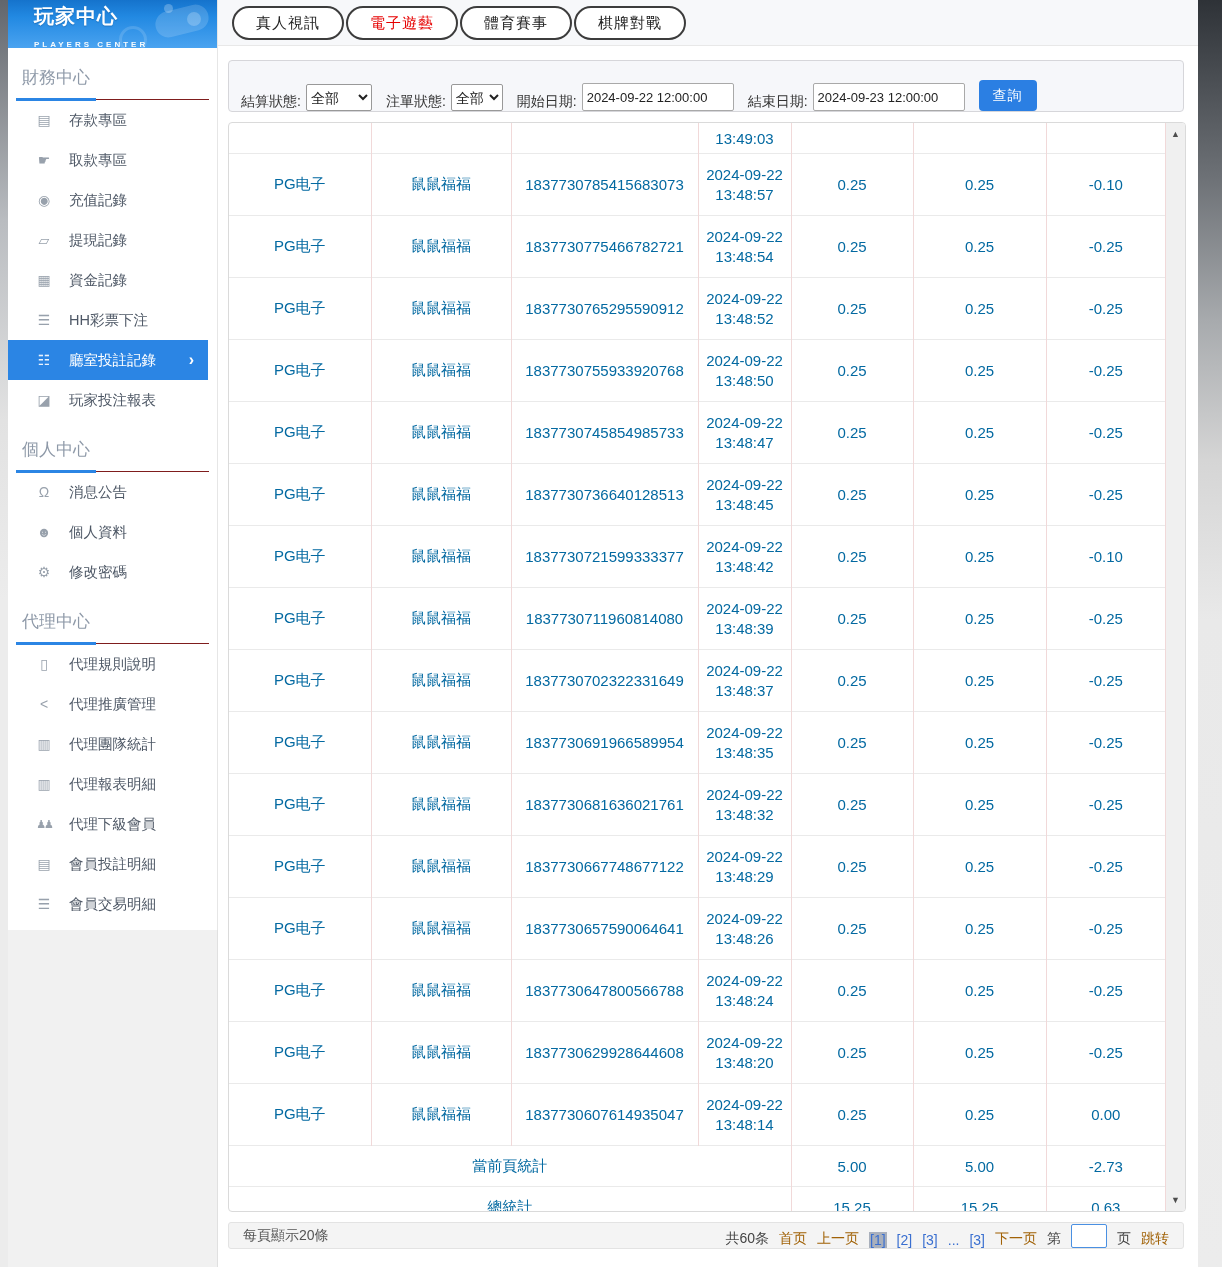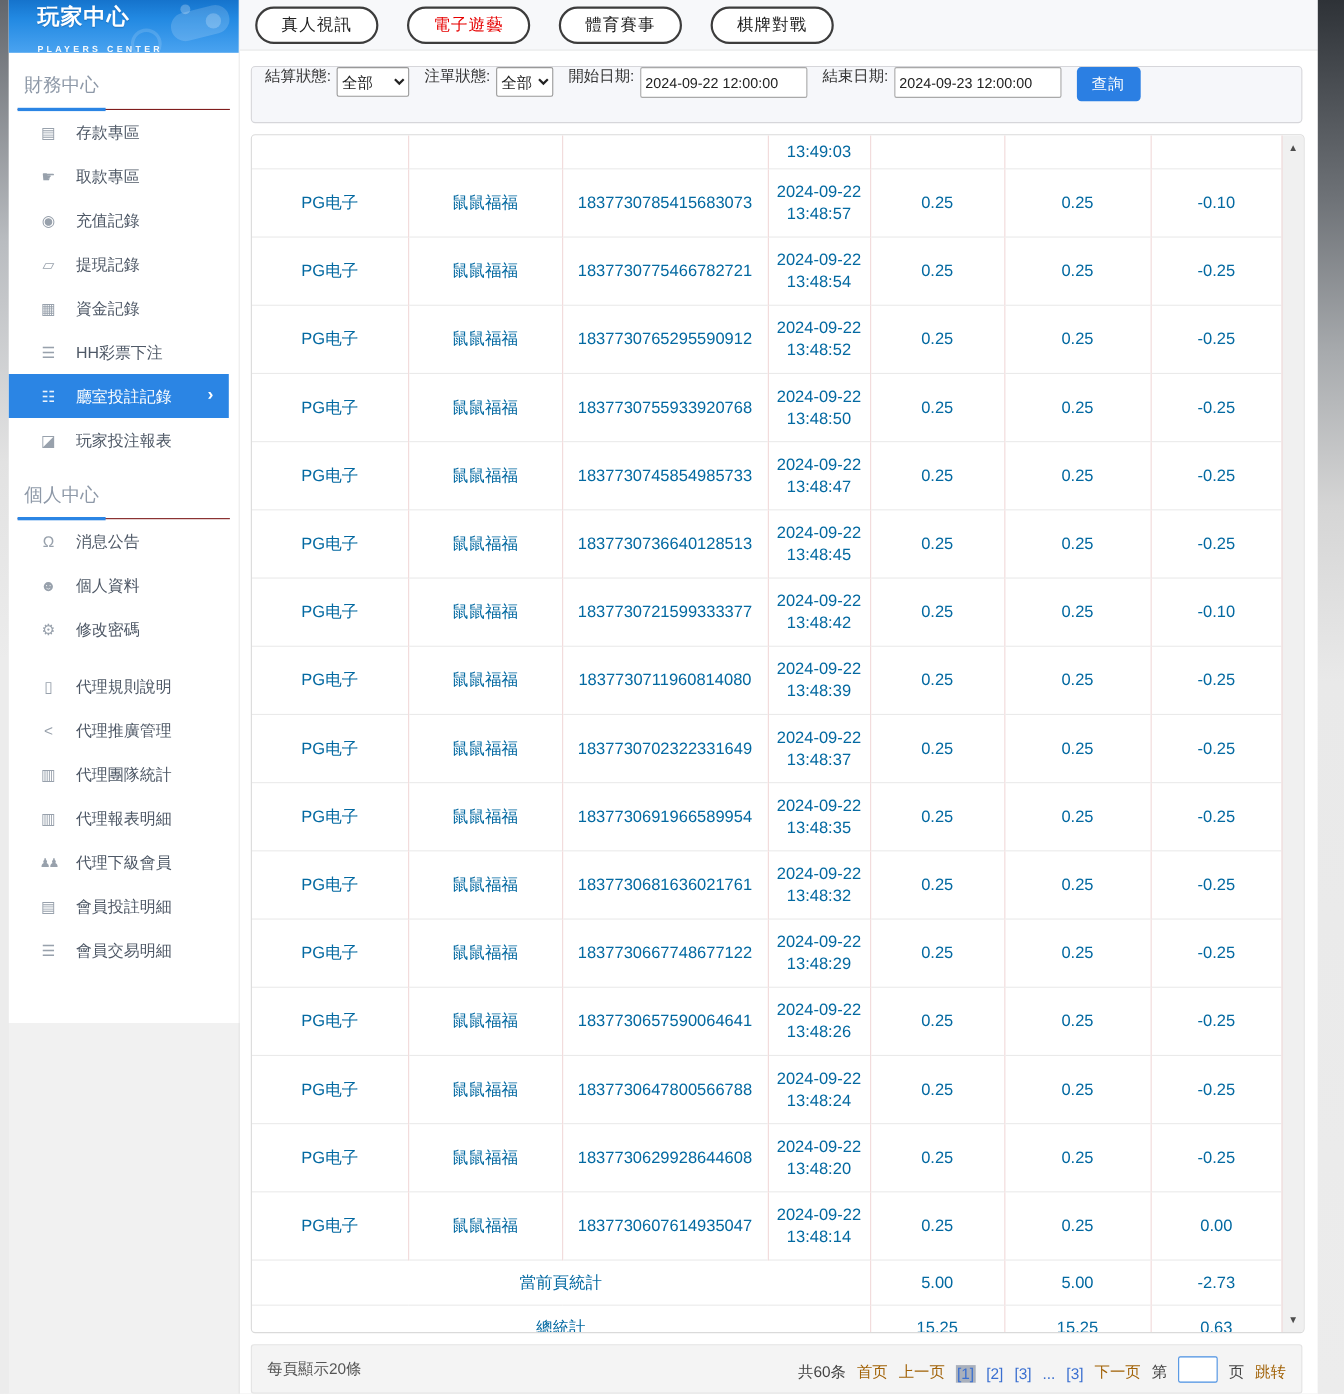--- a/index.html
+++ b/index.html
@@ -40,27 +40,27 @@
     color:#4e5866;font-size:14.5px;position:relative;box-sizing:border-box}
   .item .ic{width:20px;text-align:center;color:#98a1ac;font-size:14px;margin-right:15px;flex:0 0 20px}
   .item.active{background:#2b85e4;color:#fff;width:200px}
   .item.active .ic{color:#eaf3fd}
   .item .chev{position:absolute;right:14px;font-size:16px;color:#fff;font-weight:bold}
   .ic.small2{font-size:11px;letter-spacing:-2px}
 
   
   #main{position:absolute;left:218px;top:0;width:980px;height:100%;background:#fff}
   #tabbar{height:46px;background:#f7f8fa;border-bottom:1px solid #e8e8e8;display:flex;
-    align-items:center;gap:26px;padding-left:14px;box-sizing:border-box}
+    align-items:center;gap:2px;padding-left:14px;box-sizing:border-box}
   .tab{background:#fff;border:2px solid #3c3c3c;border-radius:18px;padding:6px 22px;
     font-size:15px;color:#222;cursor:pointer;font-family:inherit;letter-spacing:1px;line-height:18px}
   .tab.active{color:#e60000}
 
   #filterbar{position:absolute;top:60px;left:10px;width:956px;height:52px;box-sizing:border-box;
-    background:#f6f7fa;border:1px solid #d6d6da;border-radius:4px;display:flex;align-items:flex-start;
+    background:#f6f7fa;border:1px solid #d6d6da;border-radius:4px;display:flex;align-items:flex-end;
     padding:0 12px;font-size:14px;color:#333}
   .flabel{margin-right:5px;white-space:nowrap}
   .fselect{height:27px;margin-right:14px;font-size:14px;font-family:inherit;background:#fff;
     border:1px solid #999;border-radius:2px;color:#222}
   .w68{width:66px}.w52{width:52px}
   .fdate{width:142px;height:26px;border:1px solid #a9a9a9;border-radius:2px;font-size:13px;
     color:#222;padding:0 4px;margin-right:14px;font-family:inherit;box-sizing:content-box}
   #searchbtn{background:#2b7fe3;color:#fff;border:none;border-radius:4px;height:31px;
     padding:0 14px;font-size:14px;cursor:pointer;font-family:Liberation Mono, monospace;letter-spacing:1px}
 
@@ -74,21 +74,21 @@
   tr.partial td{height:30px}
   tr.data td{height:61px}
   tr.summary td{height:40px}
   .dtline{display:block;line-height:20px}
   #vscroll{position:absolute;right:0;top:0;width:20px;height:100%;background:#f0f0f0;
     border-left:1px solid #f1d9d9;box-sizing:border-box;cursor:pointer}
   #vscroll .arr{position:absolute;left:0;width:100%;text-align:center;font-size:9px;color:#4d4d4d;height:18px;line-height:18px}
   #vscroll .up{top:2px}
   #vscroll .dn{bottom:2px}
 
-  #pager{position:absolute;top:1222px;left:10px;width:956px;height:45px;box-sizing:border-box;
+  #pager{position:absolute;top:1222px;left:10px;width:956px;height:27px;box-sizing:border-box;
     background:#f4f4f4;border:1px solid #e3e3e3;border-radius:3px;display:flex;align-items:center;
     justify-content:space-between;padding:0 14px;font-size:14px;color:#555}
   #pagright{display:flex;align-items:flex-end;gap:10px;color:#444}
   #pagright a{color:#a16207;text-decoration:none;cursor:pointer}
   .page{color:#3a6fd0;cursor:pointer}
   .page.cur{background:#a9b0bc;padding:0 1px}
   #jumpinput{width:30px;height:20px;border:1px solid #4a90e2;border-radius:2px;background:#fff;
     font-size:13px;text-align:center;font-family:inherit}
 </style>
 </head>
@@ -151,20 +151,21 @@
         <div class="item">
           <span class="ic">☻</span>
           <span class="lb">個人資料</span>
         </div>
         <div class="item">
           <span class="ic">⚙</span>
           <span class="lb">修改密碼</span>
         </div>
       </div>
       <div class="section">
+        <div class="sec-title">代理中心</div>
         <div class="item">
           <span class="ic">▯</span>
           <span class="lb">代理規則說明</span>
         </div>
         <div class="item">
           <span class="ic">&lt;</span>
           <span class="lb">代理推廣管理</span>
         </div>
         <div class="item">
           <span class="ic">▥</span>

